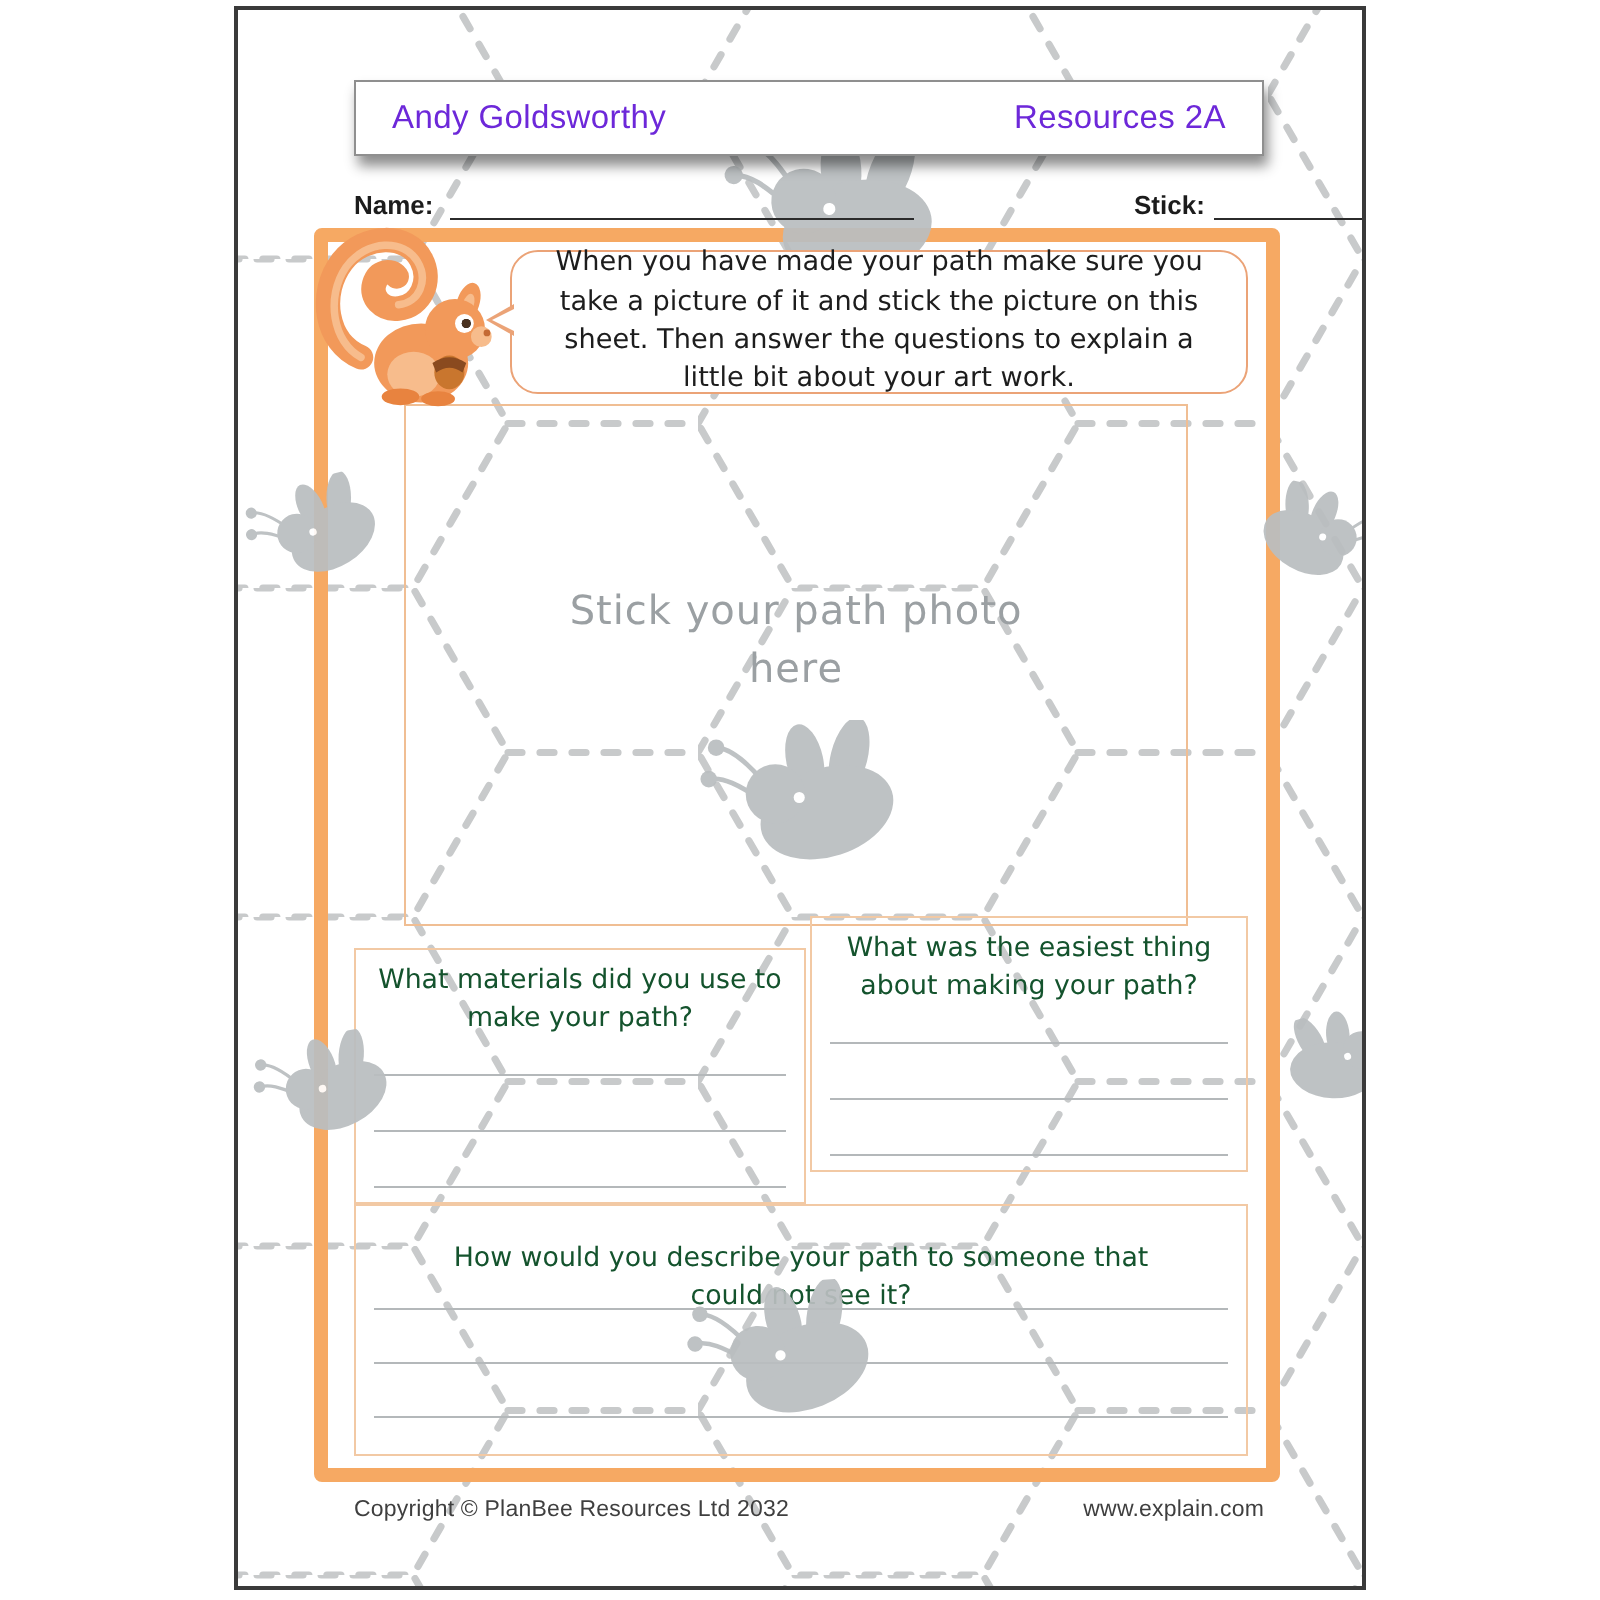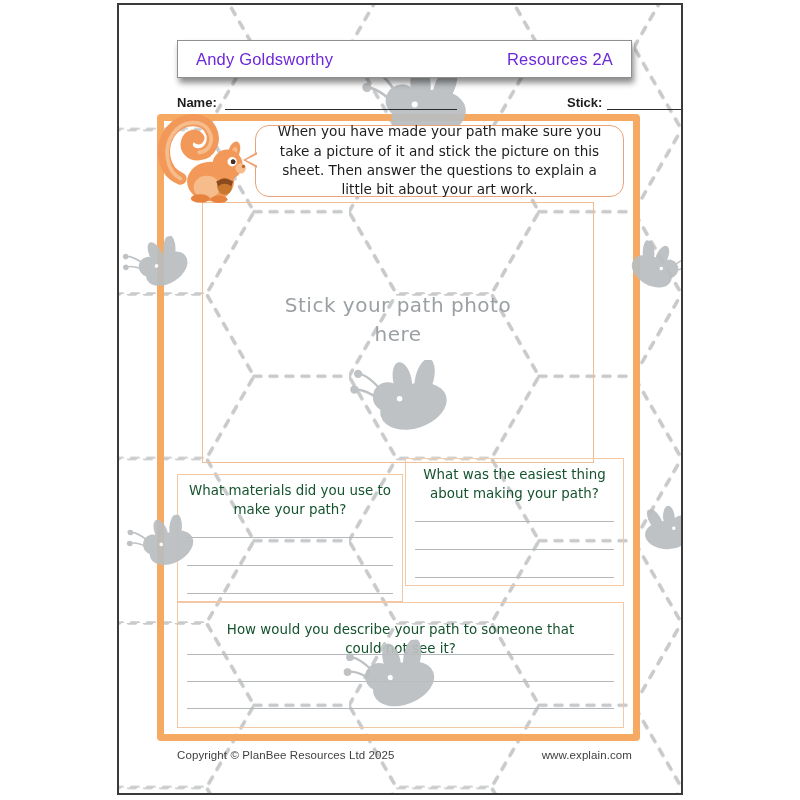--- a/index.html
+++ b/index.html
@@ -178,18 +178,18 @@
         <use href="#bee-def"></use>
       </svg>
     <svg class="bee" viewBox="0 0 130 80" style="left:512px; top:500px; width:76px; transform:scaleX(-1) rotate(16deg)">
         <use href="#bee-def"></use>
       </svg>
     <svg class="bee" viewBox="0 0 130 80" style="left:222px; top:636px; width:112px; transform:rotate(-4deg)">
         <use href="#bee-def"></use>
       </svg>
 
     <div class="footer">
-      <span>Copyright © PlanBee Resources Ltd 2025</span>
+      <span>Copyright © PlanBee Resources Ltd 2032</span>
       <span>www.explain.com</span>
     </div>
 
   </div>
 </div>
 
 </body></html>

